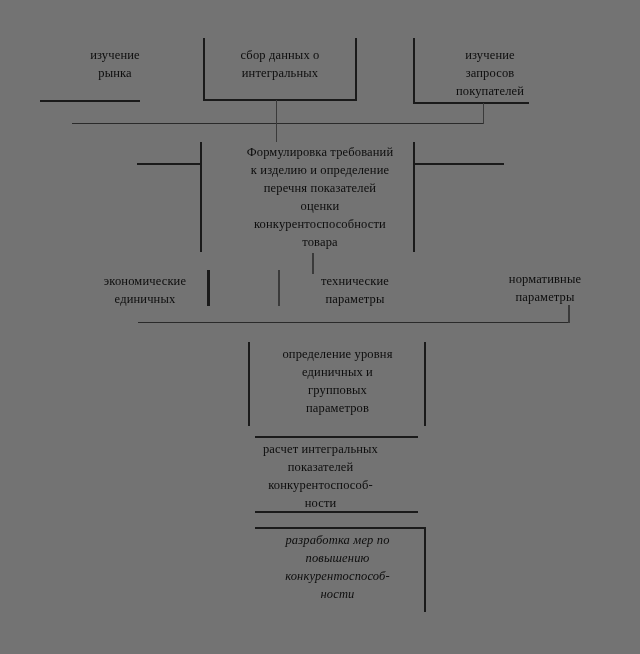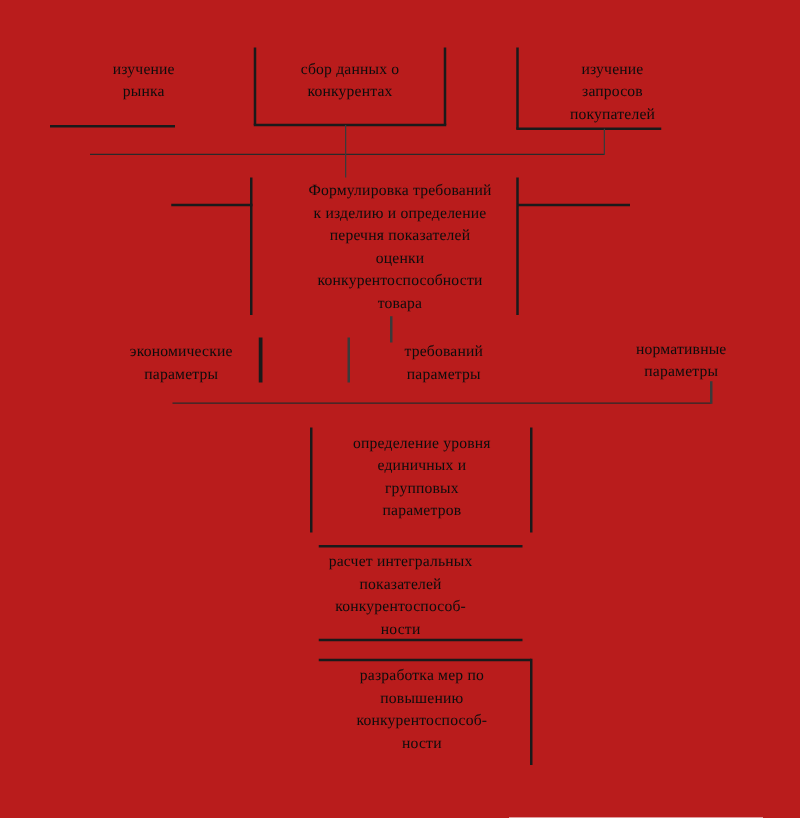--- a/index.html
+++ b/index.html
@@ -4,21 +4,21 @@
 <style>
   html, body {
     margin: 0;
     padding: 0;
     background: #ffffff;
   }
   #canvas {
     position: relative;
     width: 640px;
     height: 654px;
-    background: #b91c1c;
+    background: #737373;
     font-family: "Liberation Serif", "DejaVu Serif", serif;
     overflow: hidden;
   }
   .node {
     position: absolute;
     text-align: center;
     color: #0d0d0d;
     font-size: 12.5px;
     line-height: 18px;
     letter-spacing: 0.15px;
@@ -36,21 +36,21 @@
 </head>
 <body>
 
 <div id="canvas">
 
   <div class="node" style="left:30px; top:46px; width:170px;">изучение
 рынка</div>
   <div class="line h" style="left:40px; top:100px; width:100px;"></div>
 
   <div class="node" style="left:200px; top:46px; width:160px;">сбор данных о
-конкурентах</div>
+интегральных</div>
   <div class="line v" style="left:203px; top:38px; width:2px; height:62px;"></div>
   <div class="line v" style="left:355px; top:38px; width:2px; height:62px;"></div>
   <div class="line h" style="left:203px; top:99px; width:154px;"></div>
 
   <div class="node" style="left:415px; top:46px; width:150px;">изучение
 запросов
 покупателей</div>
   <div class="line v" style="left:413px; top:38px; width:2px; height:65px;"></div>
   <div class="line h" style="left:413px; top:102px; width:116px;"></div>
 
@@ -64,22 +64,22 @@
 оценки
 конкурентоспособности
 товара</div>
   <div class="line v" style="left:200px; top:142px; width:2px; height:110px;"></div>
   <div class="line v" style="left:413px; top:142px; width:2px; height:110px;"></div>
   <div class="line h" style="left:137px; top:163px; width:65px;"></div>
   <div class="line h" style="left:414px; top:163px; width:90px;"></div>
   <div class="line v-thin" style="left:312px; top:253px; width:2px; height:21px;"></div>
 
   <div class="node" style="left:75px; top:272px; width:140px;">экономические
-параметры</div>
-  <div class="node" style="left:285px; top:272px; width:140px;">требований
+единичных</div>
+  <div class="node" style="left:285px; top:272px; width:140px;">технические
 параметры</div>
   <div class="node" style="left:480px; top:270px; width:130px;">нормативные
 параметры</div>
 
   <div class="line v" style="left:207px; top:270px; width:3px; height:36px;"></div>
   <div class="line v-thin" style="left:278px; top:270px; width:2px; height:36px;"></div>
 
   <div class="line h-thin" style="left:138px; top:322px; width:431px;"></div>
   <div class="line v-thin" style="left:568px; top:305px; width:2px; height:18px;"></div>
 
@@ -91,19 +91,19 @@
   <div class="line v" style="left:424px; top:342px; width:2px; height:84px;"></div>
 
   <div class="line h" style="left:255px; top:436px; width:163px;"></div>
   <div class="node" style="left:233px; top:440px; width:175px;">расчет интегральных
 показателей
 конкурентоспособ-
 ности</div>
   <div class="line h" style="left:255px; top:511px; width:163px;"></div>
 
   <div class="line h" style="left:255px; top:527px; width:170px;"></div>
-  <div class="node" style="left:250px; top:531px; width:175px;">разработка мер по
+  <div class="node" style="left:250px; top:531px; width:175px;font-style:italic;">разработка мер по
 повышению
 конкурентоспособ-
 ности</div>
   <div class="line v" style="left:424px; top:527px; width:2px; height:85px;"></div>
 
 </div>
 
 </body></html>

